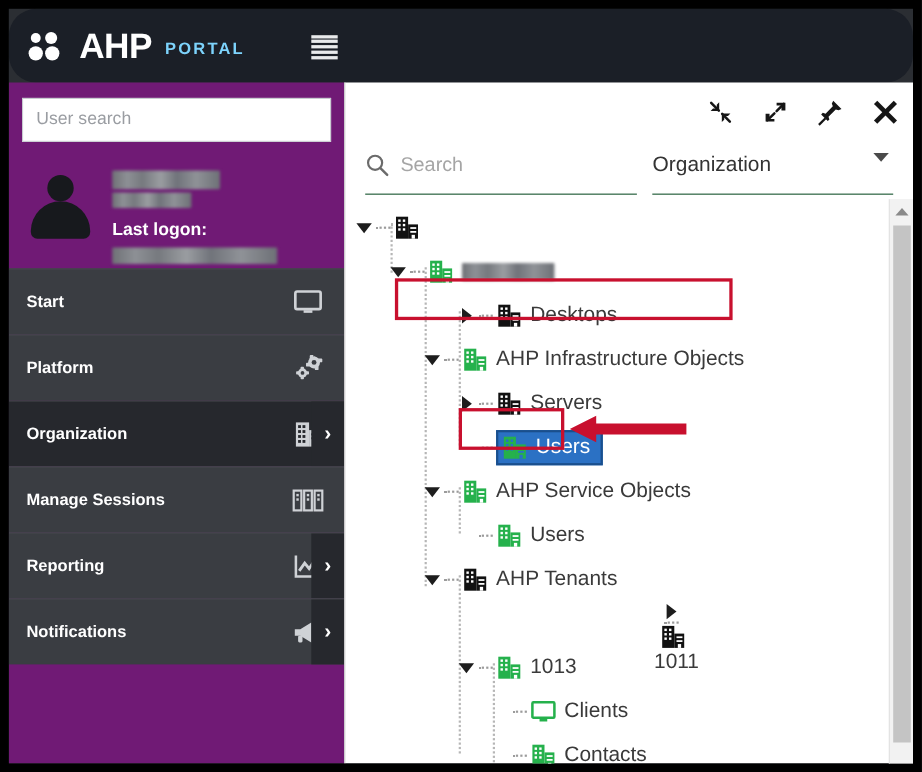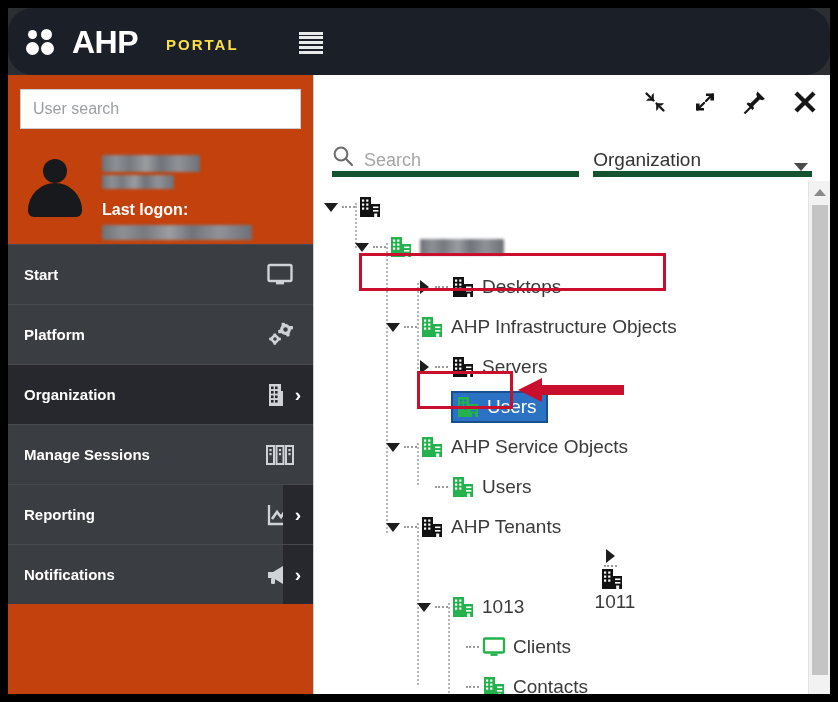--- a/index.html
+++ b/index.html
@@ -54,25 +54,25 @@
   .logo-dots i.d4 { left: 15px; top: 15px; width: 13px; height: 13px; }
 
   .logo-ahp {
     color: #ffffff;
     font-size: 32px;
     font-weight: bold;
     letter-spacing: -0.5px;
     line-height: 1;
   }
   .logo-portal {
-    color: #fde047;
+    color: #7dd3fc;
     font-size: 15px;
     font-weight: bold;
     letter-spacing: 2px;
-    margin-left: 28px;
+    margin-left: 12px;
     margin-top: 6px;
   }
   .hamburger {
     margin-left: 60px;
     width: 24px; height: 24px;
     display: flex;
     flex-direction: column;
     justify-content: space-between;
     padding: 1px 0;
     margin-top: 2px;
@@ -83,21 +83,21 @@
     background: #e9eaec;
     width: 100%;
   }
 
   
   .sidebar {
     position: absolute;
     left: 0; top: 67px;
     width: 305px;
     height: 619px;
-    background: #c2410c;
+    background: #701a75;
   }
   .search-wrap { padding: 14px 12px 0 12px; }
   .user-search {
     width: 100%;
     height: 40px;
     background: #ffffff;
     border: 1px solid #c9ccd1;
     padding: 0 12px;
     font-family: "Liberation Sans", sans-serif;
     font-size: 16px;
@@ -211,24 +211,24 @@
 
   .panel-search-row {
     display: flex;
     padding: 0 18px;
     gap: 14px;
     align-items: flex-end;
     height: 48px;
   }
   .field {
     position: relative;
-    border-bottom: 6px solid #14532d;
+    border-bottom: 1px solid #14532d;
     height: 38px;
     display: flex;
-    align-items: flex-end;
+    align-items: flex-start;
   }
   .field.search-field { flex: 1 1 52%; }
   .field.select-field { flex: 1 1 46%; justify-content: space-between; }
   .search-input {
     border: none;
     outline: none;
     font-family: "Liberation Sans", sans-serif;
     font-size: 18px;
     color: #555;
     width: 100%;

